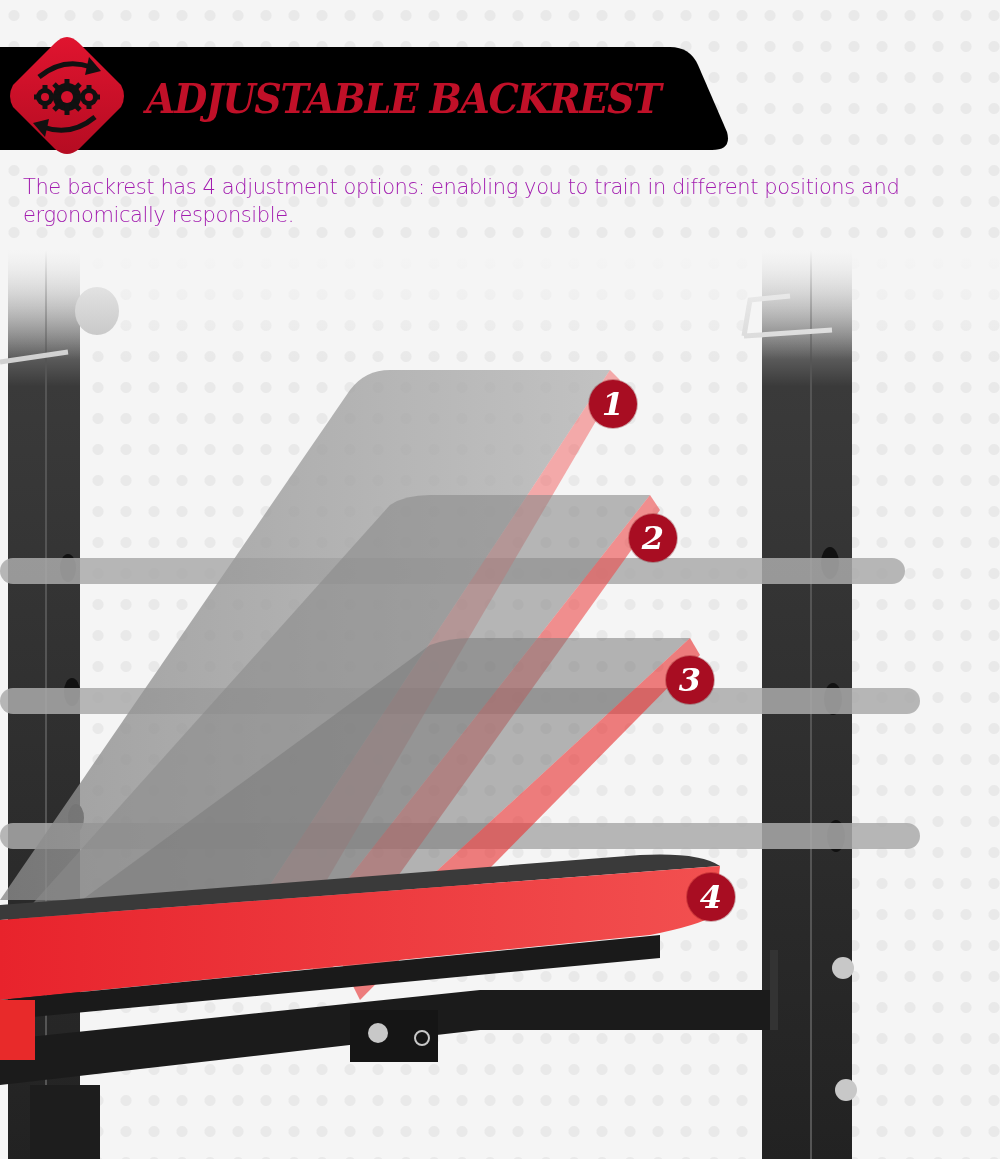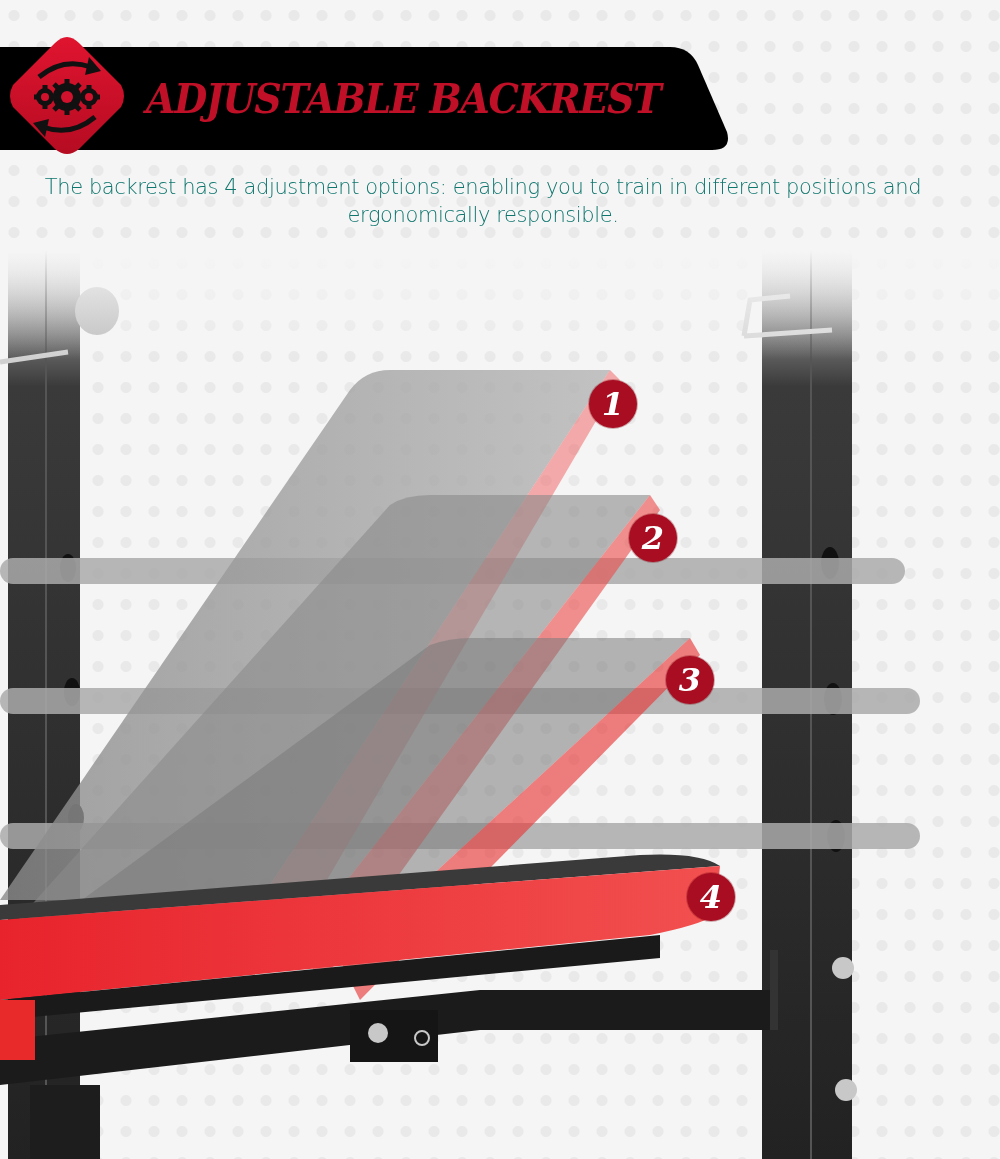--- a/index.html
+++ b/index.html
@@ -36,23 +36,22 @@
       white-space: nowrap;
     }
     .description {
       position: absolute;
       left: 23px; top: 173px;
       width: 920px;
       font-family: "DejaVu Sans", sans-serif;
       font-weight: 200;
       font-size: 21px;
       line-height: 28px;
-      color: #0f766e;
+      color: #a21caf;
       letter-spacing: -0.4px;
-      text-align: center;
     }
     .product {
       position: absolute; left: 0; top: 250px;
       width: 1000px; height: 909px;
     }
     .marker {
       position: absolute;
       width: 48px; height: 48px;
       border-radius: 50%;
       background: #a80d22;

